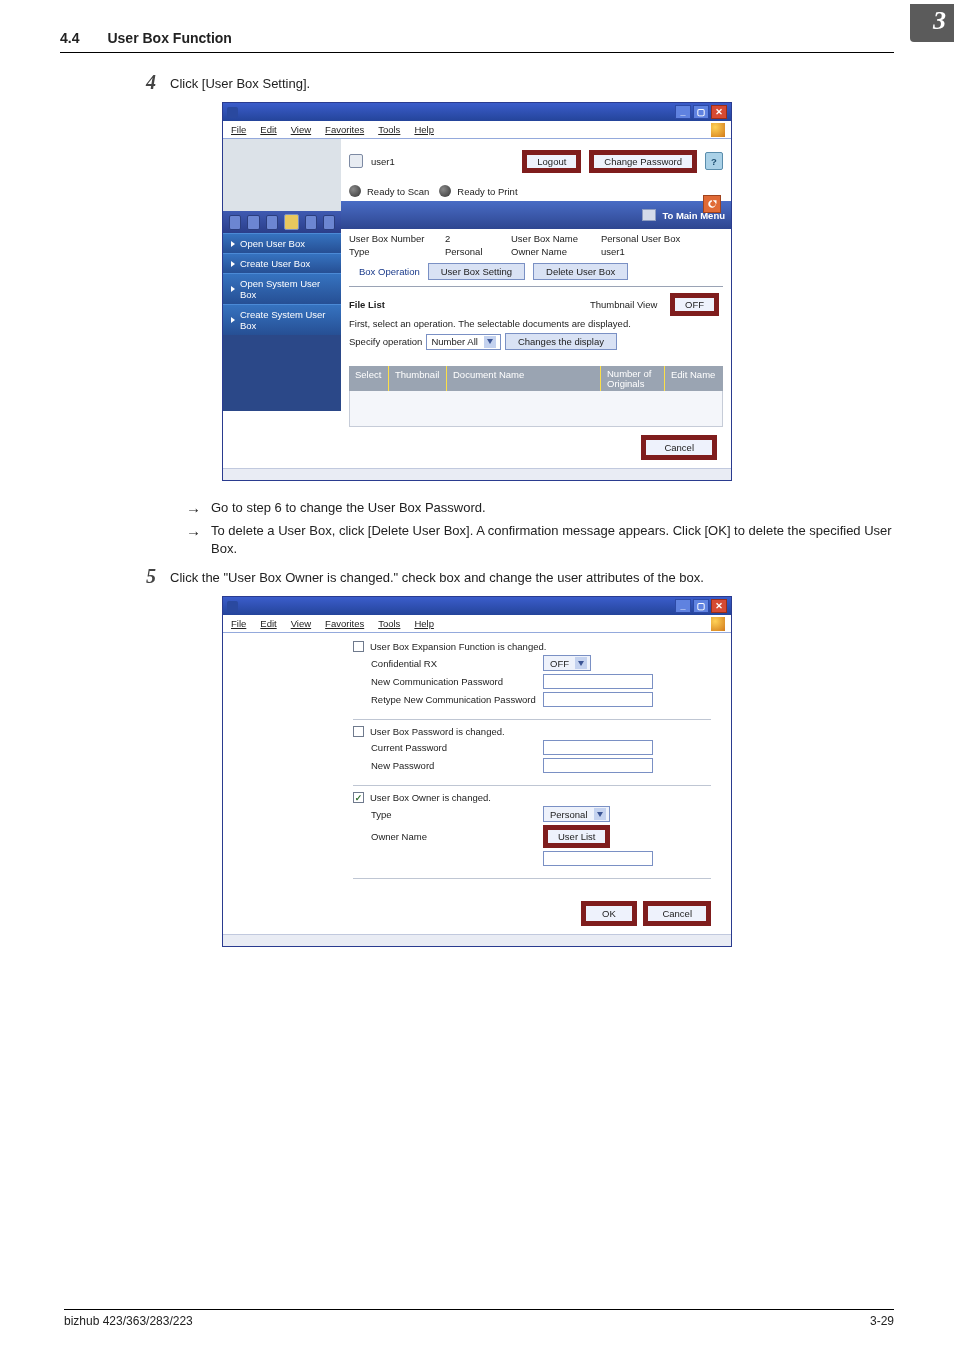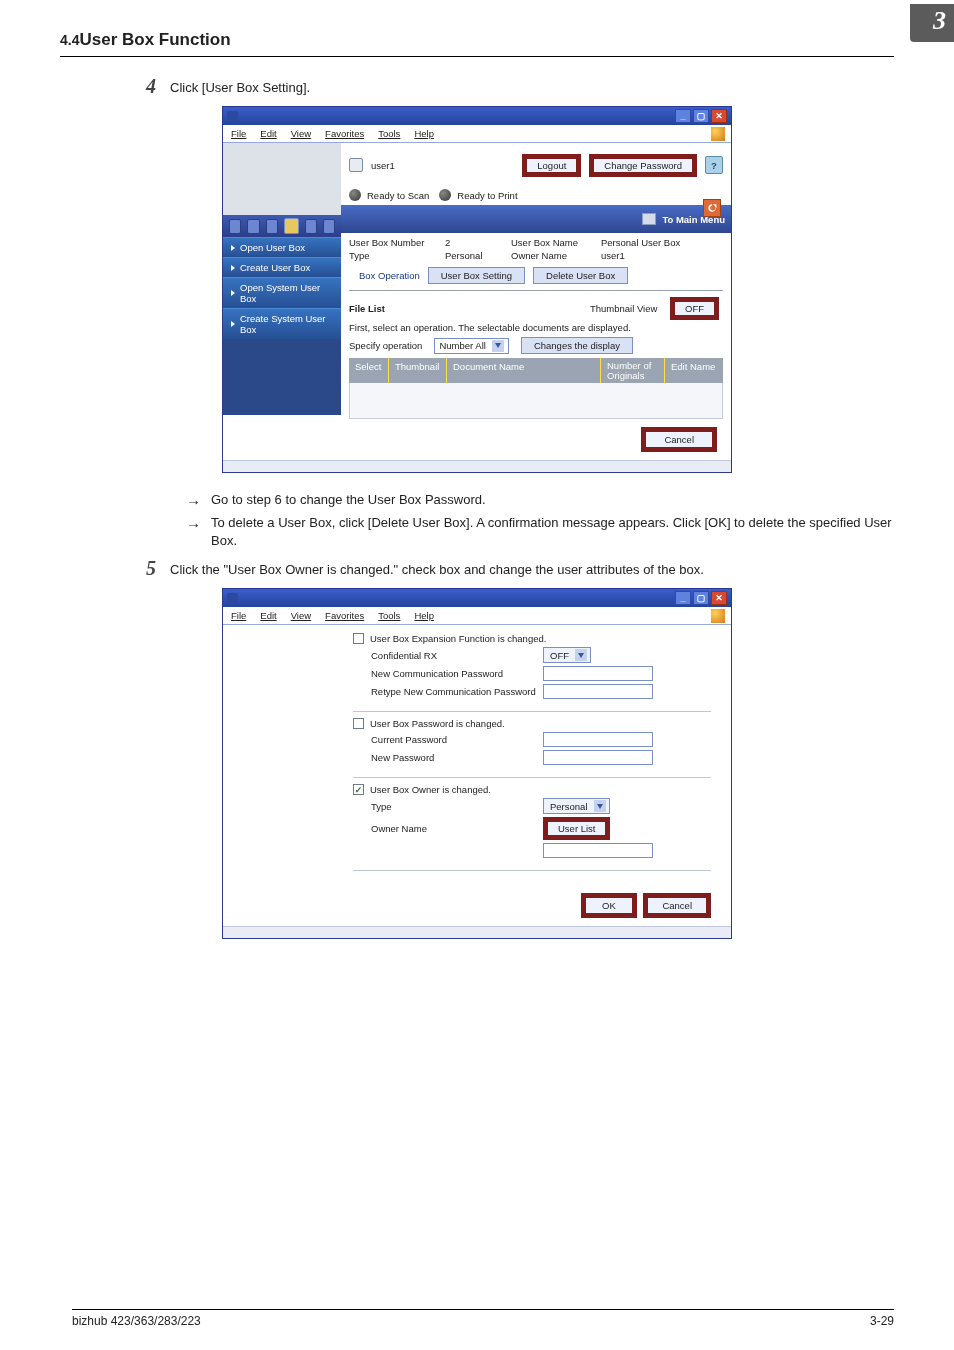--- a/index.html
+++ b/index.html
@@ -1,20 +1,20 @@
 <!DOCTYPE html>
 <html><head>
 <meta charset="utf-8">
 <style>
   *{box-sizing:border-box}
   body{margin:0;font-family:Arial,Helvetica,sans-serif;color:#222;font-size:12px;background:#fff}
   .page{width:954px;height:1350px;padding:30px 60px 0 60px;position:relative}
   .hdr{display:flex;align-items:center;margin-bottom:6px}
   .secno{font-weight:700;font-size:14px}
-  .sect{font-weight:700;font-size:17px;}
+  .sect{font-weight:700;font-size:14px;margin-left:28px}
   .chapbox{position:absolute;right:0;top:4px;width:44px;height:38px;background:#5b5b5b;color:#fff;font-family:Georgia,"Times New Roman",serif;font-style:italic;font-size:26px;font-weight:700;text-align:right;padding:2px 8px 0 0;border-bottom-left-radius:4px}
   hr.rule{border:0;border-top:1px solid #000;margin:0 0 18px 0}
   .step{display:flex;align-items:flex-start;margin:0 0 8px 64px}
   .step .num{font-family:Georgia,"Times New Roman",serif;font-style:italic;font-weight:700;font-size:20px;color:#444;width:32px;text-align:right;margin-right:14px}
   .step .txt{font-size:13px;padding-top:5px}
   .bl{display:flex;margin:0 0 6px 126px}
   .bl .arr{font-weight:700;font-size:15px;margin-right:10px}
   .bl .txt{font-size:13px;line-height:1.34;flex:1}
   
   .shot1{width:510px;margin:8px auto 18px auto;border:1px solid #2a3b8f;background:#fff;font-size:9.5px}
@@ -51,21 +51,21 @@
   .infoarea{padding:4px 8px 2px 8px}
   .ir{display:flex;gap:8px;margin-bottom:2px}
   .il{width:88px;color:#222}
   .iv{width:58px}
   .il2{width:82px}
   .opsrow{display:flex;align-items:center;gap:8px;padding:2px 8px 4px 18px}
   .tabbtn{display:inline-block;padding:2px 12px;border:1px solid #7a90c4;background:#d9e2f4;font-size:9.5px}
   .hrl{border:0;border-top:1px solid #9aa3b5;margin:2px 8px}
   .flrow{display:flex;justify-content:space-between;align-items:center;padding:4px 12px 2px 8px}
   .note{padding:0 8px 4px 8px}
-  .specrow{display:flex;align-items:center;gap:12px;padding:0 8px 4px 8px}
+  .specrow{display:flex;align-items:center;gap:4px;padding:0 8px 16px 8px}
   .sel{display:inline-flex;align-items:center;border:1px solid #7a90c4;background:#fff;padding:0 4px;height:16px;gap:6px}
   .sel .dd{width:12px;height:12px;background:#c4d2ef;display:flex;align-items:center;justify-content:center}
   .sel .dd:after{content:"";width:0;height:0;border-left:3px solid transparent;border-right:3px solid transparent;border-top:5px solid #3c5594}
   .thead{display:flex;background:#9aa4b2;color:#fff;font-size:9.5px}
   .thead>div{padding:3px 6px;border-right:1px solid #fde047}
   .tblank{height:36px;border:1px solid #c6ccd8;border-top:0;background:#f4f6fa}
   .footbtn{padding:8px 14px;text-align:right}
   
   .shot2{width:510px;margin:8px auto 0 auto;border:1px solid #2a3b8f;background:#fff;font-size:9.5px;position:relative}
   .b2{padding:8px 20px 10px 130px}
@@ -73,21 +73,21 @@
   .cbrow{display:flex;align-items:center;gap:6px;margin-bottom:3px}
   .chk{width:11px;height:11px;border:1px solid #6f7a8d;display:inline-flex;align-items:center;justify-content:center;background:#fff}
   .chk.checked:after{content:"✓";color:#2d6d2d;font-size:9px;font-weight:700}
   .frow{display:flex;align-items:center;margin-bottom:3px}
   .flbl{width:190px;padding-left:18px}
   .fin{width:110px;height:15px;border:1px solid #7a90c4;background:#fff}
   .sel2{display:inline-flex;align-items:center;border:1px solid #7a90c4;background:#eef2fb;padding:0 3px 0 6px;height:16px;gap:6px}
   .hr2{border:0;border-top:1px solid #bfc6d3;margin:6px 0}
   .foot2{text-align:right;padding:6px 20px 8px 0}
   
-  .pfoot{position:absolute;left:72px;right:60px;bottom:22px;border-top:1px solid #000;display:flex;justify-content:space-between;padding-top:4px;font-size:12px}
+  .pfoot{position:absolute;left:64px;right:60px;bottom:22px;border-top:1px solid #000;display:flex;justify-content:space-between;padding-top:4px;font-size:12px}
 </style>
 </head>
 <body>
 
 <div class="page">
   <div class="hdr">
     <span class="secno">4.4</span>
     <span class="sect">User Box Function</span>
     <div class="chapbox">3</div>
   </div>

